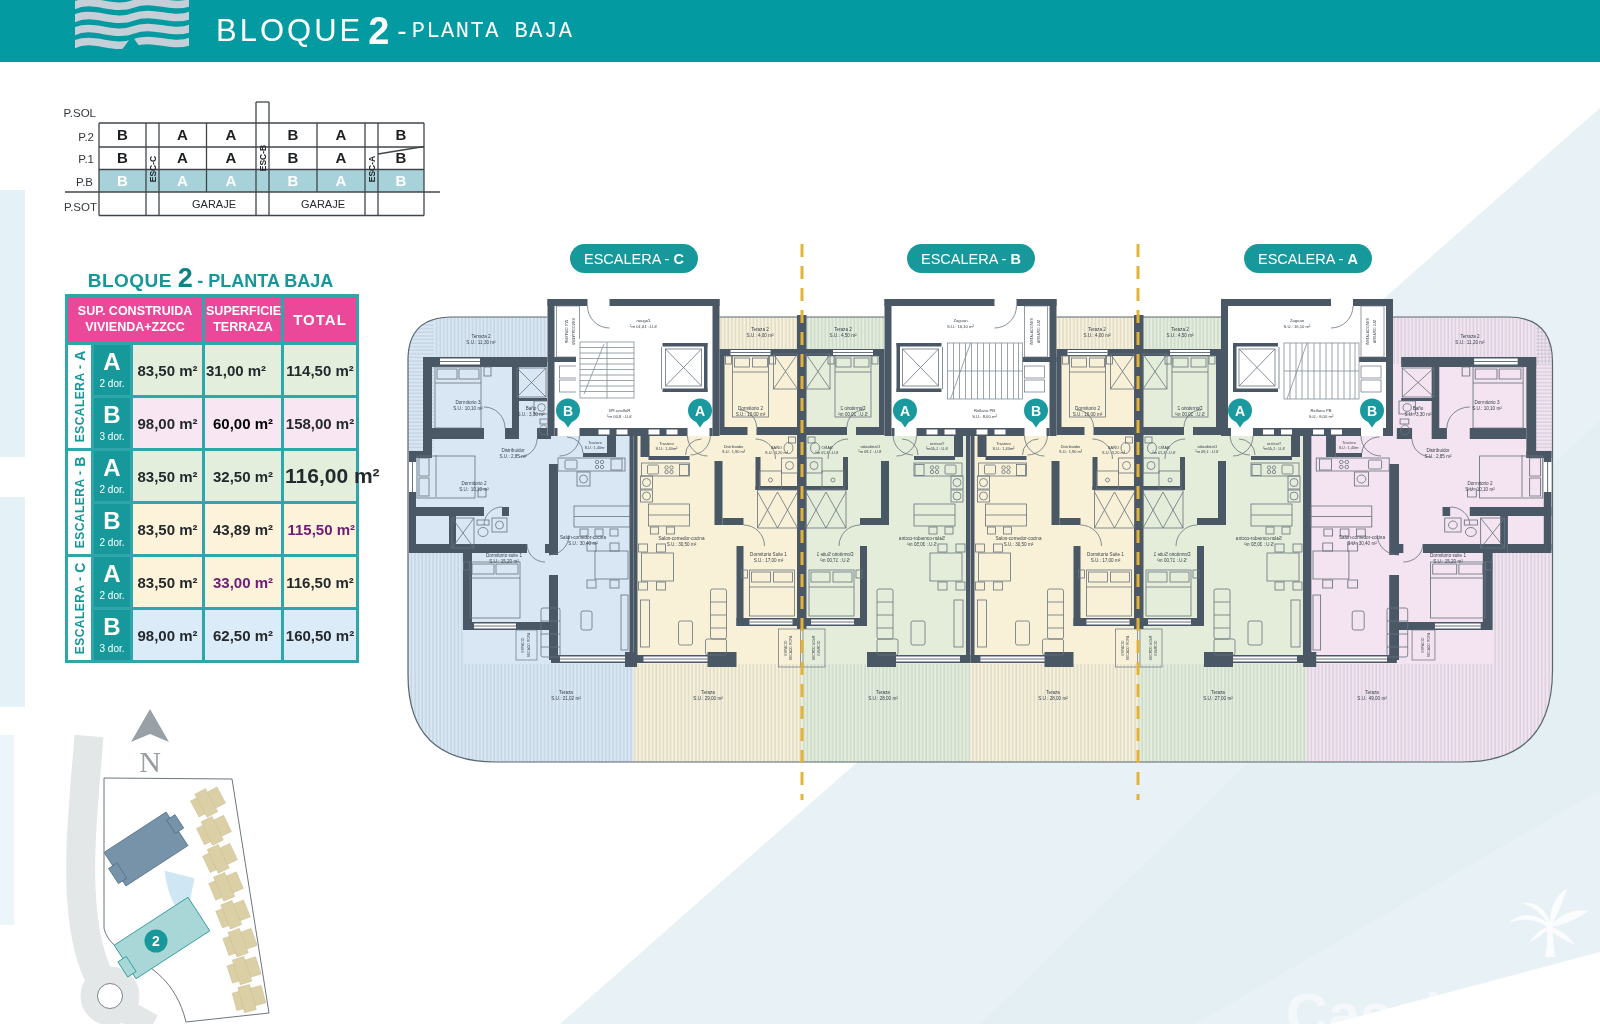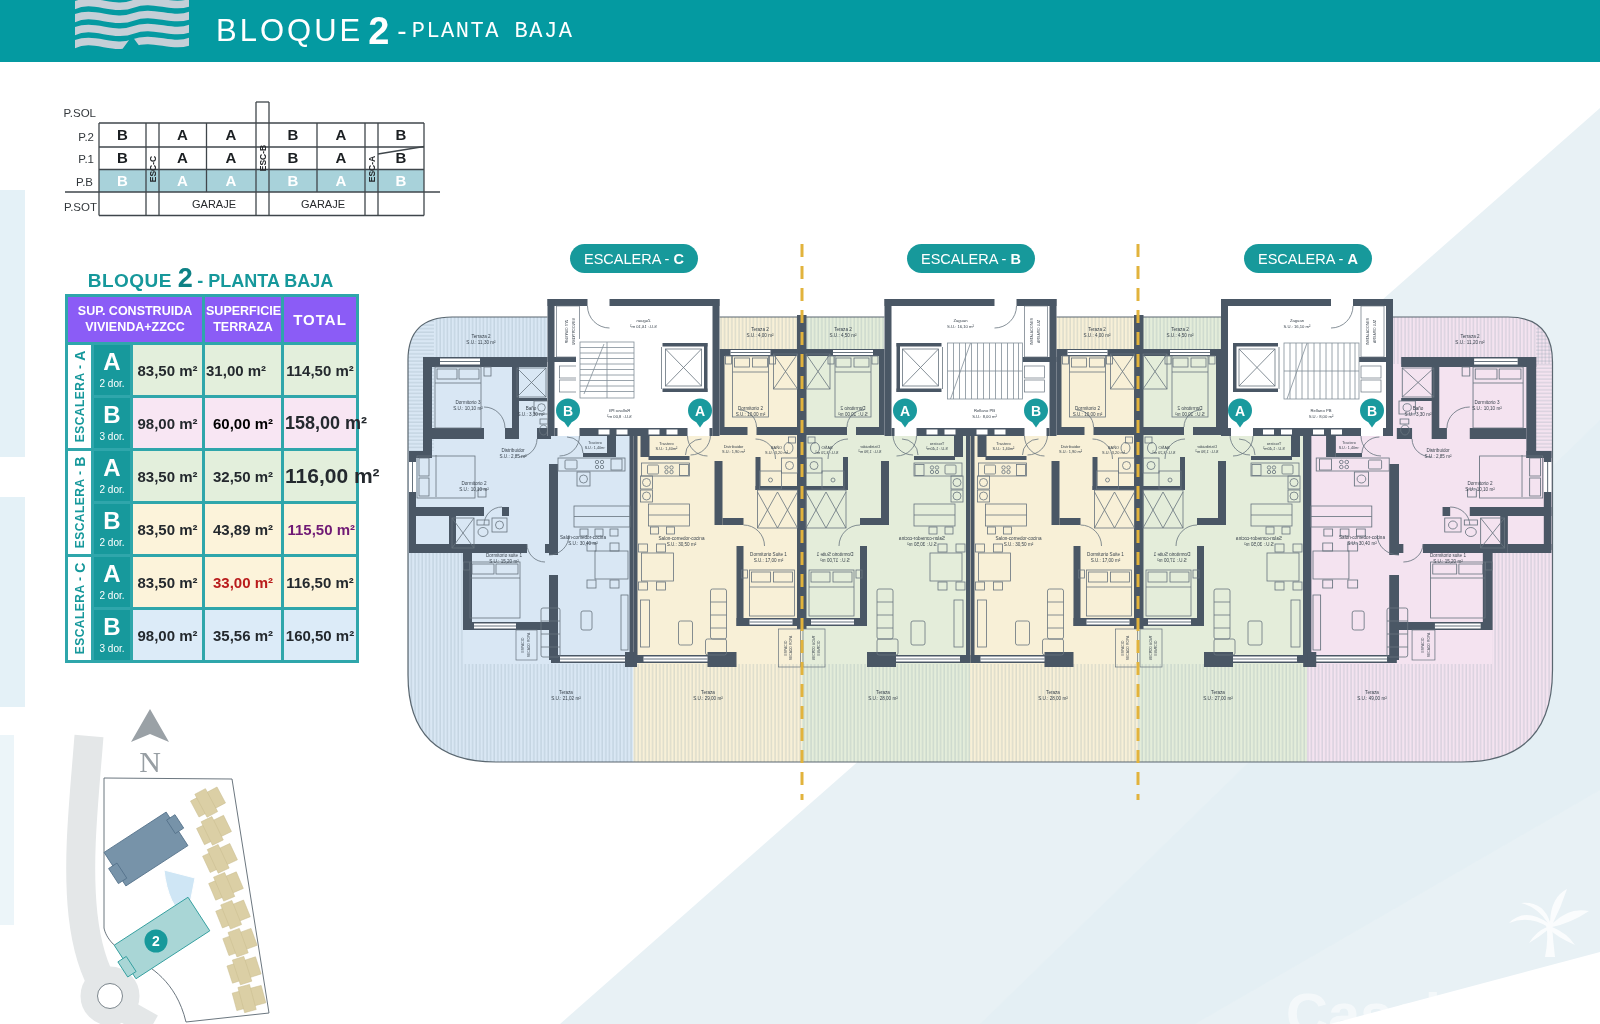--- a/index.html
+++ b/index.html
@@ -118,39 +118,39 @@
 <div class="abs" style="left:65px;top:294px;width:291px;height:367px;">
 <table style="border-collapse:collapse;width:291px;height:367px;table-layout:fixed;">
   <colgroup>
         <col style="width:26px">
         <col style="width:39px">
         <col style="width:72px">
         <col style="width:79px">
         <col style="width:75px">
       </colgroup>
   <tbody>
-        <tr style="height:48px;background:#8b5cf6;color:#fff;">
+        <tr style="height:48px;background:#ec4899;color:#fff;">
     <td colspan="3" style="border:3.5px solid #2fa6ab;text-align:center;font-size:12.5px;font-weight:bold;line-height:1.25;">SUP. CONSTRUIDA<br>VIVIENDA+ZZCC</td>
     <td style="border:3.5px solid #2fa6ab;text-align:center;font-size:12.5px;font-weight:bold;line-height:1.25;">SUPERFICIE<br>TERRAZA</td>
     <td style="border:3.5px solid #2fa6ab;text-align:center;font-size:15px;font-weight:bold;letter-spacing:1px;">TOTAL</td>
   </tr>
   <tr style="height:53px;background:#e3efdc;">
     <td rowspan="2" style="border:3.5px solid #2fa6ab;background:#fff;text-align:center;padding:0;">
             <div style="writing-mode:vertical-rl;transform:rotate(180deg);margin:0 auto;font-size:12px;font-weight:bold;color:#16989b;letter-spacing:0.5px;white-space:nowrap;">ESCALERA - <span style="font-size:14px;">A</span></div>
           </td>
     <td style="border:3.5px solid #2fa6ab;background:#17999c;text-align:center;line-height:1;padding:0;"><span style="font-size:24px;font-weight:bold;color:#ffffff;">A</span><br><span style="font-size:10px;color:#ffffff;">2 dor.</span></td>
     <td style="border:3.5px solid #2fa6ab;text-align:center;font-size:15px;font-weight:bold;color:#24292e;white-space:nowrap;">83,50 m²</td>
     <td style="border:3.5px solid #2fa6ab;text-align:left;font-size:15px;font-weight:bold;color:#24292e;white-space:nowrap;">31,00 m²</td>
     <td style="border:3.5px solid #2fa6ab;text-align:center;font-size:15px;font-weight:bold;color:#24292e;white-space:nowrap;">114,50 m²</td>
   </tr>
   <tr style="height:53px;background:#f8e6f3;">
     <td style="border:3.5px solid #2fa6ab;background:#17999c;text-align:center;line-height:1;padding:0;"><span style="font-size:24px;font-weight:bold;color:#ffffff;">B</span><br><span style="font-size:10px;color:#ffffff;">3 dor.</span></td>
     <td style="border:3.5px solid #2fa6ab;text-align:center;font-size:15px;font-weight:bold;color:#24292e;white-space:nowrap;">98,00 m²</td>
     <td style="border:3.5px solid #2fa6ab;text-align:center;font-size:15px;font-weight:bold;color:#000000;white-space:nowrap;">60,00 m²</td>
-    <td style="border:3.5px solid #2fa6ab;text-align:center;font-size:18px;font-weight:bold;color:#24292e;white-space:nowrap;">158,00 m²</td>
+    <td style="border:3.5px solid #2fa6ab;text-align:center;font-size:15px;font-weight:bold;color:#24292e;white-space:nowrap;">158,00 m²</td>
   </tr>
   <tr style="height:53px;background:#e3efdc;">
     <td rowspan="2" style="border:3.5px solid #2fa6ab;background:#fff;text-align:center;padding:0;">
             <div style="writing-mode:vertical-rl;transform:rotate(180deg);margin:0 auto;font-size:12px;font-weight:bold;color:#16989b;letter-spacing:0.5px;white-space:nowrap;">ESCALERA - <span style="font-size:14px;">B</span></div>
           </td>
     <td style="border:3.5px solid #2fa6ab;background:#17999c;text-align:center;line-height:1;padding:0;"><span style="font-size:24px;font-weight:bold;color:#ffffff;">A</span><br><span style="font-size:10px;color:#ffffff;">2 dor.</span></td>
     <td style="border:3.5px solid #2fa6ab;text-align:center;font-size:15px;font-weight:bold;color:#24292e;white-space:nowrap;">83,50 m²</td>
     <td style="border:3.5px solid #2fa6ab;text-align:center;font-size:15px;font-weight:bold;color:#24292e;white-space:nowrap;">32,50 m²</td>
     <td style="border:3.5px solid #2fa6ab;text-align:center;font-size:21px;font-weight:bold;color:#24292e;white-space:nowrap;">116,00 m²</td>
   </tr>
@@ -159,27 +159,27 @@
     <td style="border:3.5px solid #2fa6ab;text-align:center;font-size:15px;font-weight:bold;color:#24292e;white-space:nowrap;">83,50 m²</td>
     <td style="border:3.5px solid #2fa6ab;text-align:center;font-size:15px;font-weight:bold;color:#24292e;white-space:nowrap;">43,89 m²</td>
     <td style="border:3.5px solid #2fa6ab;text-align:right;font-size:15px;font-weight:bold;color:#701a75;white-space:nowrap;">115,50 m²</td>
   </tr>
   <tr style="height:53px;background:#fcf3da;">
     <td rowspan="2" style="border:3.5px solid #2fa6ab;background:#fff;text-align:center;padding:0;">
             <div style="writing-mode:vertical-rl;transform:rotate(180deg);margin:0 auto;font-size:12px;font-weight:bold;color:#16989b;letter-spacing:0.5px;white-space:nowrap;">ESCALERA - <span style="font-size:14px;">C</span></div>
           </td>
     <td style="border:3.5px solid #2fa6ab;background:#17999c;text-align:center;line-height:1;padding:0;"><span style="font-size:24px;font-weight:bold;color:#ffffff;">A</span><br><span style="font-size:10px;color:#ffffff;">2 dor.</span></td>
     <td style="border:3.5px solid #2fa6ab;text-align:center;font-size:15px;font-weight:bold;color:#24292e;white-space:nowrap;">83,50 m²</td>
-    <td style="border:3.5px solid #2fa6ab;text-align:center;font-size:15px;font-weight:bold;color:#b91c1c;white-space:nowrap;">33,00 m²</td>
+    <td style="border:3.5px solid #2fa6ab;text-align:center;font-size:15px;font-weight:bold;color:#701a75;white-space:nowrap;">33,00 m²</td>
     <td style="border:3.5px solid #2fa6ab;text-align:center;font-size:15px;font-weight:bold;color:#24292e;white-space:nowrap;">116,50 m²</td>
   </tr>
   <tr style="height:53px;background:#dcebf8;">
     <td style="border:3.5px solid #2fa6ab;background:#17999c;text-align:center;line-height:1;padding:0;"><span style="font-size:24px;font-weight:bold;color:#ffffff;">B</span><br><span style="font-size:10px;color:#ffffff;">3 dor.</span></td>
     <td style="border:3.5px solid #2fa6ab;text-align:center;font-size:15px;font-weight:bold;color:#24292e;white-space:nowrap;">98,00 m²</td>
-    <td style="border:3.5px solid #2fa6ab;text-align:center;font-size:15px;font-weight:bold;color:#24292e;white-space:nowrap;">35,56 m²</td>
+    <td style="border:3.5px solid #2fa6ab;text-align:center;font-size:15px;font-weight:bold;color:#24292e;white-space:nowrap;">62,50 m²</td>
     <td style="border:3.5px solid #2fa6ab;text-align:center;font-size:15px;font-weight:bold;color:#24292e;white-space:nowrap;">160,50 m²</td>
   </tr>
 </tbody>
     </table>
 </div>
 
 <svg class="abs" style="left:20px;top:690px" width="290" height="334" viewBox="20 690 290 334">
 
   <polygon points="150,709 131,742 150,734 169,742" fill="#9aa1a6"></polygon>
   <text x="150" y="772" font-size="30" fill="#979ea3" text-anchor="middle" font-family="Liberation Serif,serif">N</text>

